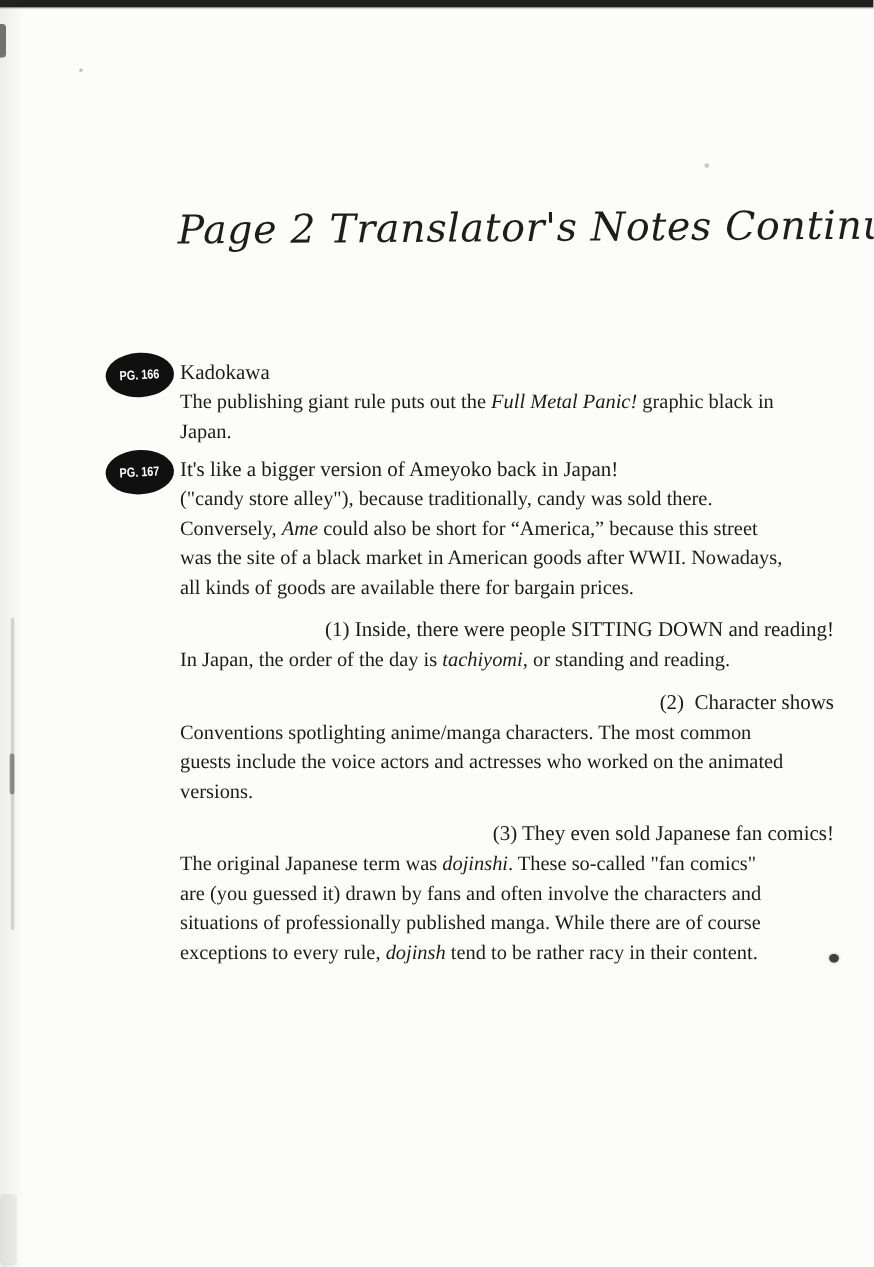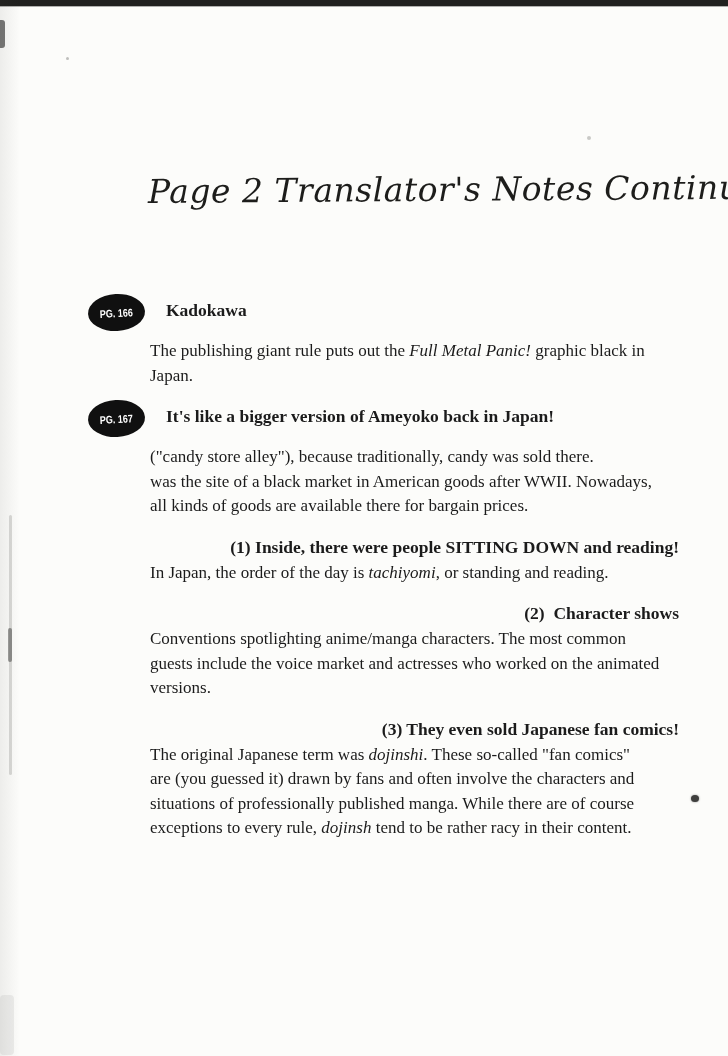--- a/index.html
+++ b/index.html
@@ -48,22 +48,22 @@
     transform:rotate(-3deg);
   }
   .badge-text{
     color:#ffffff;
     font-family:"Liberation Sans", sans-serif;
     font-weight:bold;font-size:11px;letter-spacing:0;
     transform:scaleX(.82);
     white-space:pre;
   }
   .note-heading{
-    margin:16px;
-    font-size:17.5px;font-weight:bold;line-height:25px;
+    margin:0;
+    font-size:17.5px;font-weight:normal;line-height:25px;
     white-space:pre;
   }
   .subnote{margin-top:10px;}
   .subnote .note-heading{margin-bottom:1px;text-align:right;}
   .line{
     font-size:17px;line-height:24.5px;
     white-space:pre;
   }
   .line em{font-style:italic;text-align:center;}
 </style>
@@ -95,32 +95,33 @@
       <div class="line"><span>The publishing giant rule puts out the </span><em>Full Metal Panic!</em><span> graphic black in</span></div>
       <div class="line"><span>Japan.</span></div>
     </section>
 
     <section class="entry">
       <span class="badge">
         <span class="badge-text">PG. 167</span>
       </span>
       <h2 class="note-heading">It's like a bigger version of Ameyoko back in Japan!</h2>
       <div class="line"><span>("candy store alley"), because traditionally, candy was sold there.</span></div>
+      <div class="line"><span>Conversely, </span><em>Ame</em><span> could also be short for “America,” because this street</span></div>
       <div class="line"><span>was the site of a black market in American goods after WWII. Nowadays,</span></div>
       <div class="line"><span>all kinds of goods are available there for bargain prices.</span></div>
 
       <div class="subnote">
         <h3 class="note-heading">(1) Inside, there were people SITTING DOWN and reading!</h3>
         <div class="line"><span>In Japan, the order of the day is </span><em>tachiyomi</em><span>, or standing and reading.</span></div>
       </div>
 
       <div class="subnote">
         <h3 class="note-heading">(2)  Character shows</h3>
         <div class="line"><span>Conventions spotlighting anime/manga characters. The most common</span></div>
-        <div class="line"><span>guests include the voice market and actresses who worked on the animated</span></div>
+        <div class="line"><span>guests include the voice actors and actresses who worked on the animated</span></div>
         <div class="line"><span>versions.</span></div>
       </div>
 
       <div class="subnote">
         <h3 class="note-heading">(3) They even sold Japanese fan comics!</h3>
         <div class="line"><span>The original Japanese term was </span><em>dojinshi</em><span>. These so-called "fan comics"</span></div>
         <div class="line"><span>are (you guessed it) drawn by fans and often involve the characters and</span></div>
         <div class="line"><span>situations of professionally published manga. While there are of course</span></div>
         <div class="line"><span>exceptions to every rule, </span><em>dojinsh</em><span> tend to be rather racy in their content.</span></div>
       </div>

